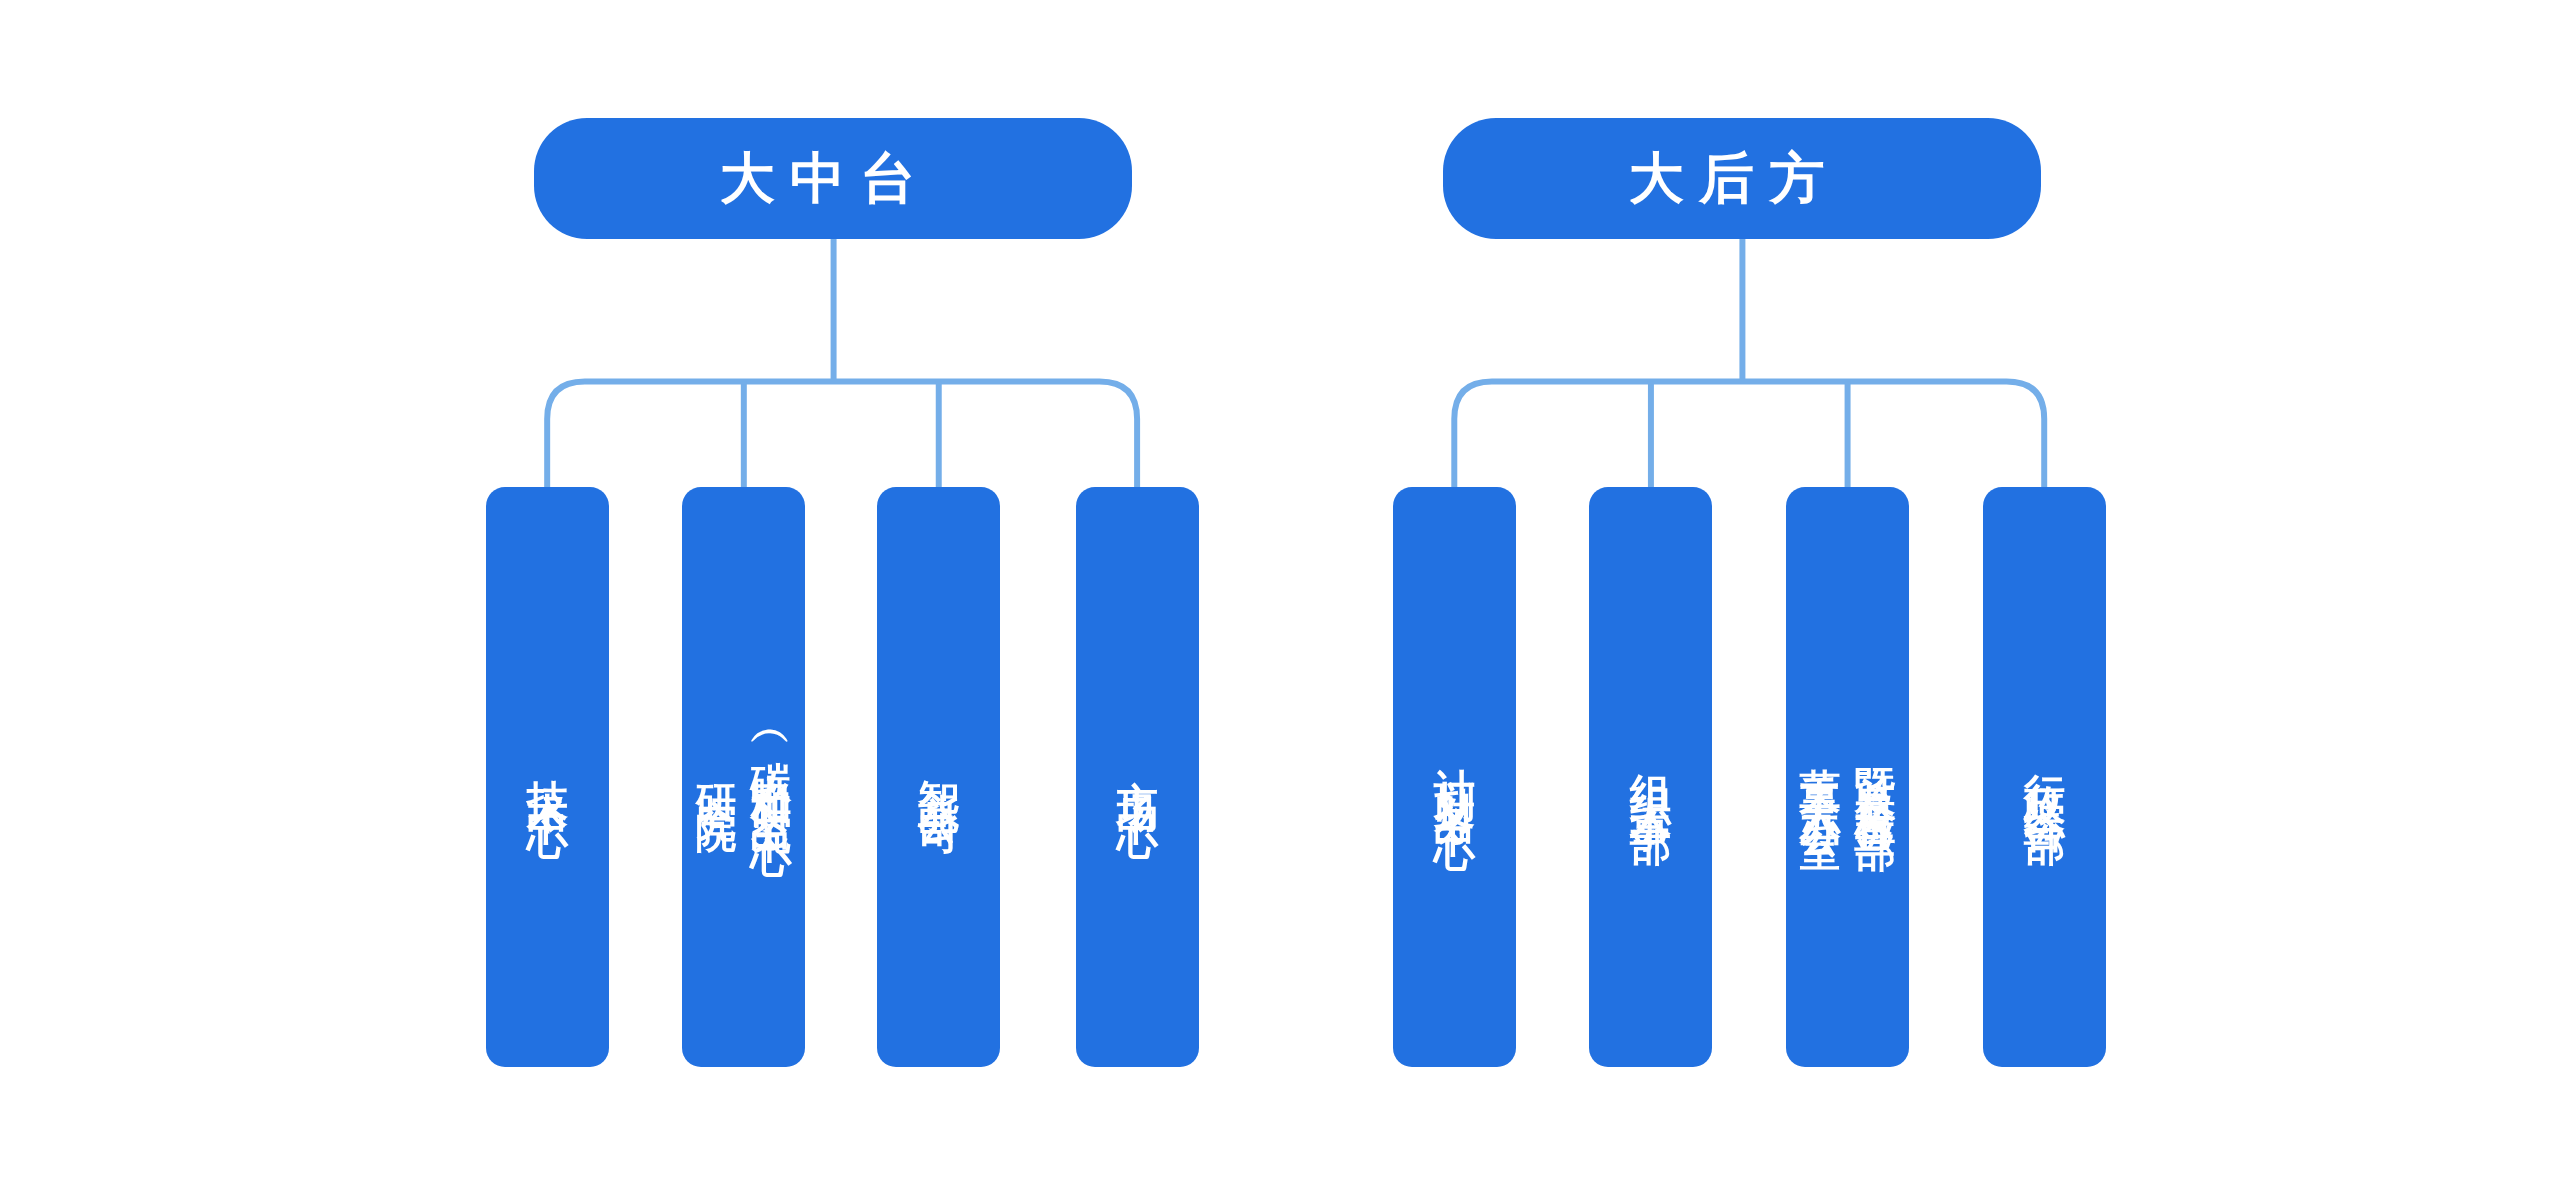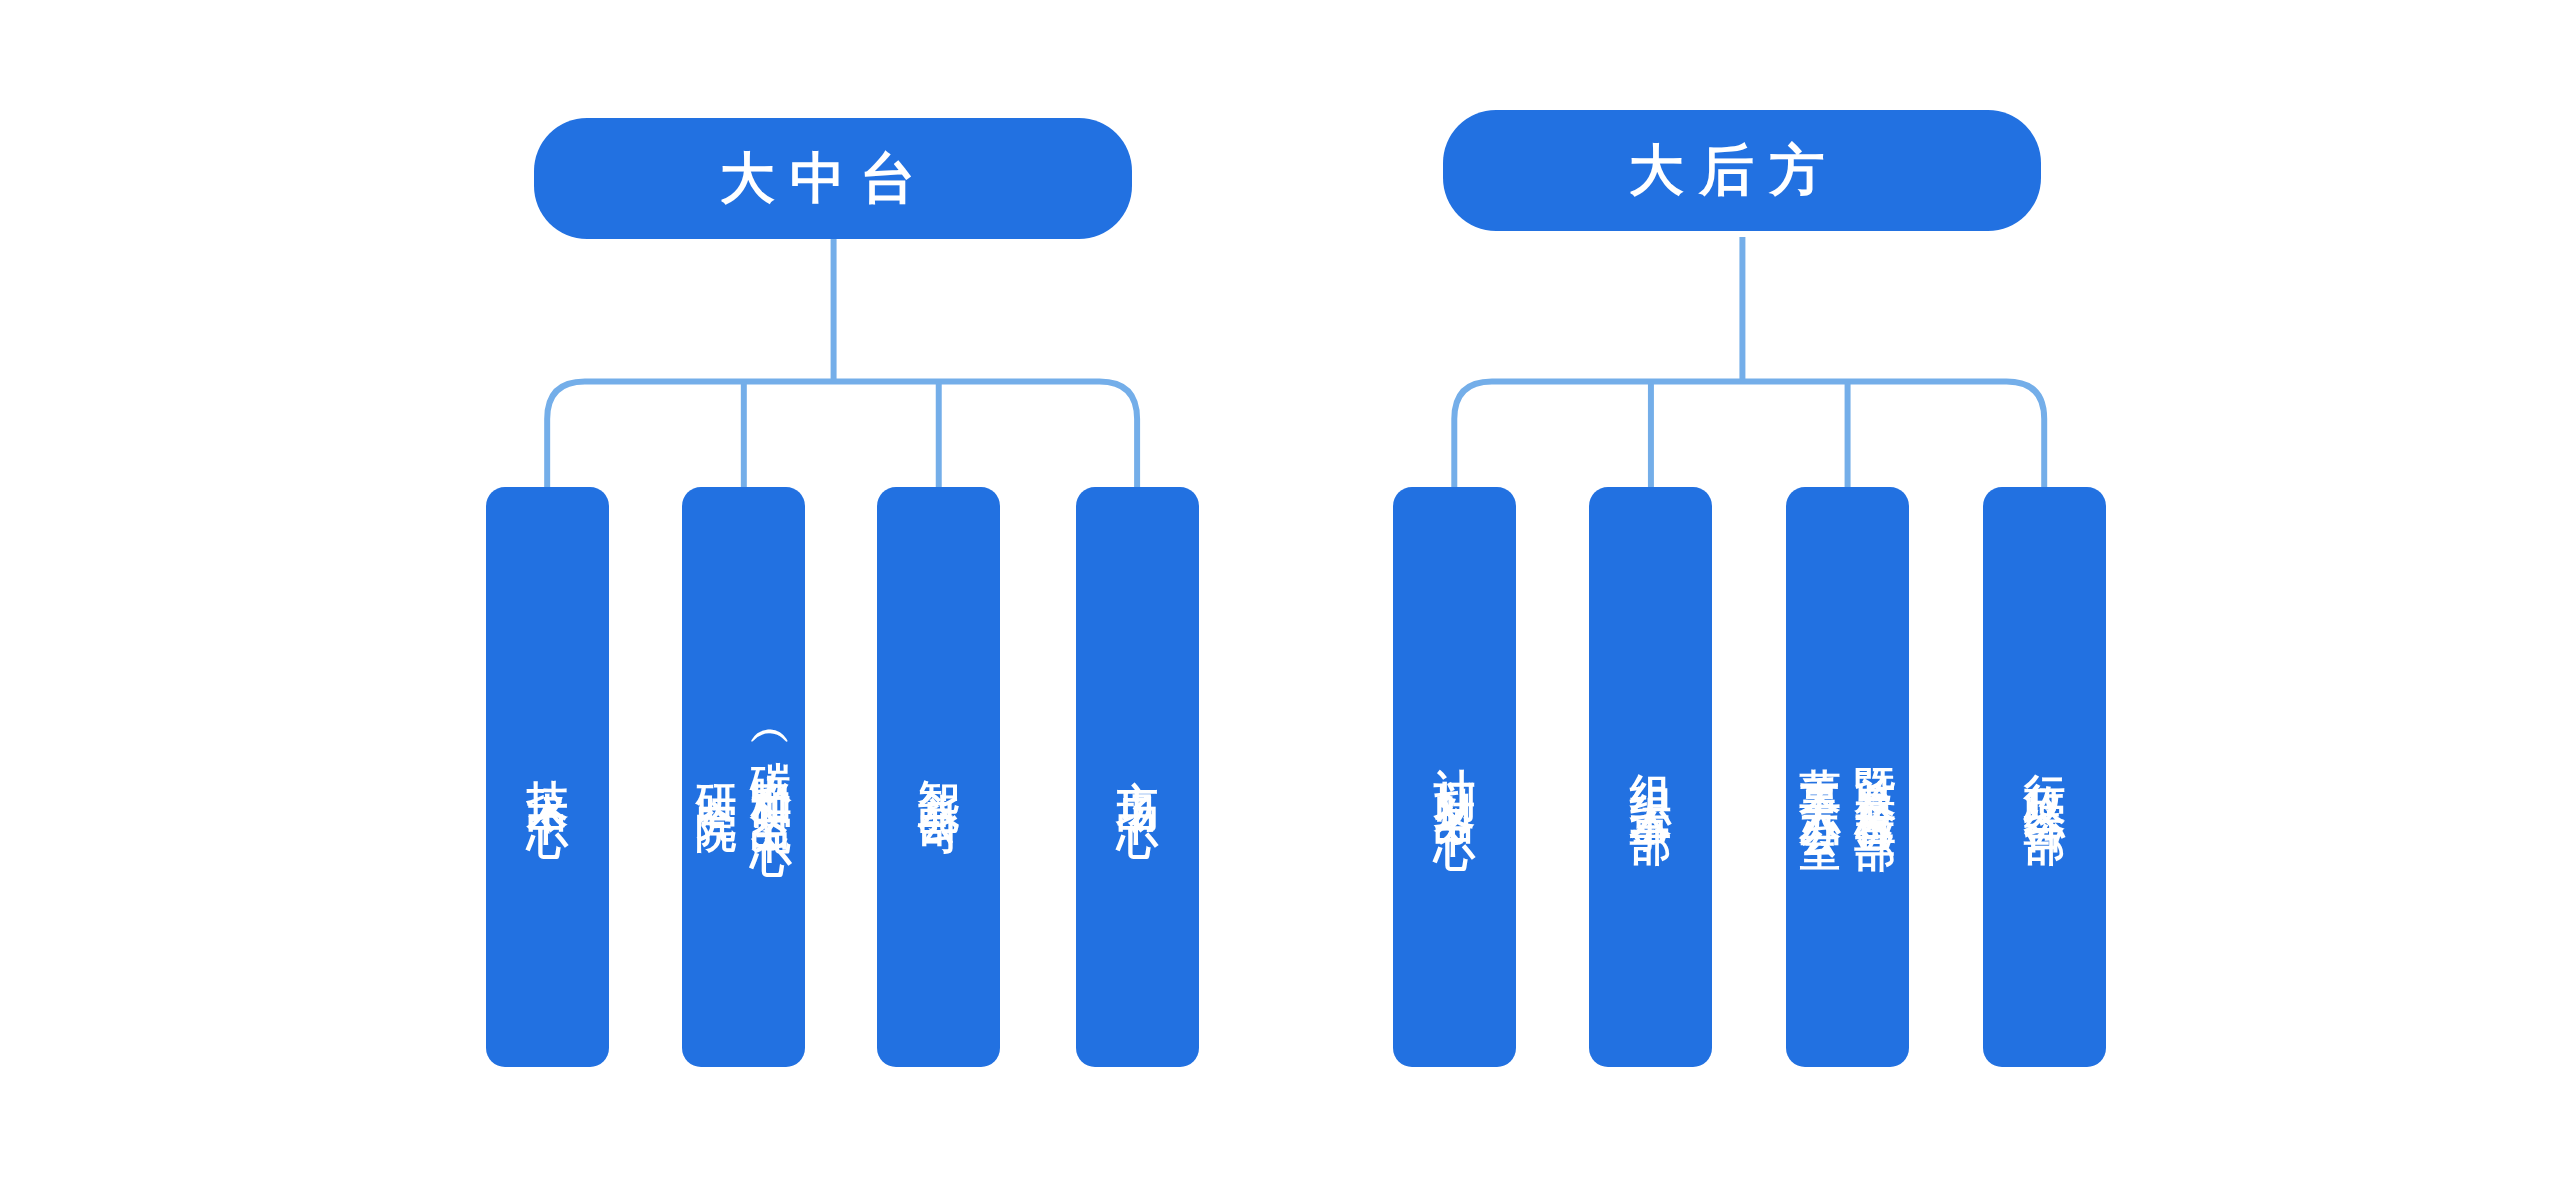--- a/index.html
+++ b/index.html
@@ -101,21 +101,21 @@
     <span class="label">研究院
 （碳中和研究中心）</span>
   </div>
   <div class="node bar" style="left:877px;top:487px;">
     <span class="label">智能公司</span>
   </div>
   <div class="node bar" style="left:1076px;top:487px;">
     <span class="label">市场中心</span>
   </div>
 
-  <div class="node pill" style="left:1443px;top:110px;">
+  <div class="node pill" style="left:1443px;top:118px;">
     <span class="label">大后方</span>
   </div>
 
   <div class="node bar" style="left:1393px;top:487px;">
     <span class="label">计划财务中心</span>
   </div>
   <div class="node bar" style="left:1589px;top:487px;">
     <span class="label">组织人事部</span>
   </div>
   <div class="node bar" style="left:1786px;top:487px;">

